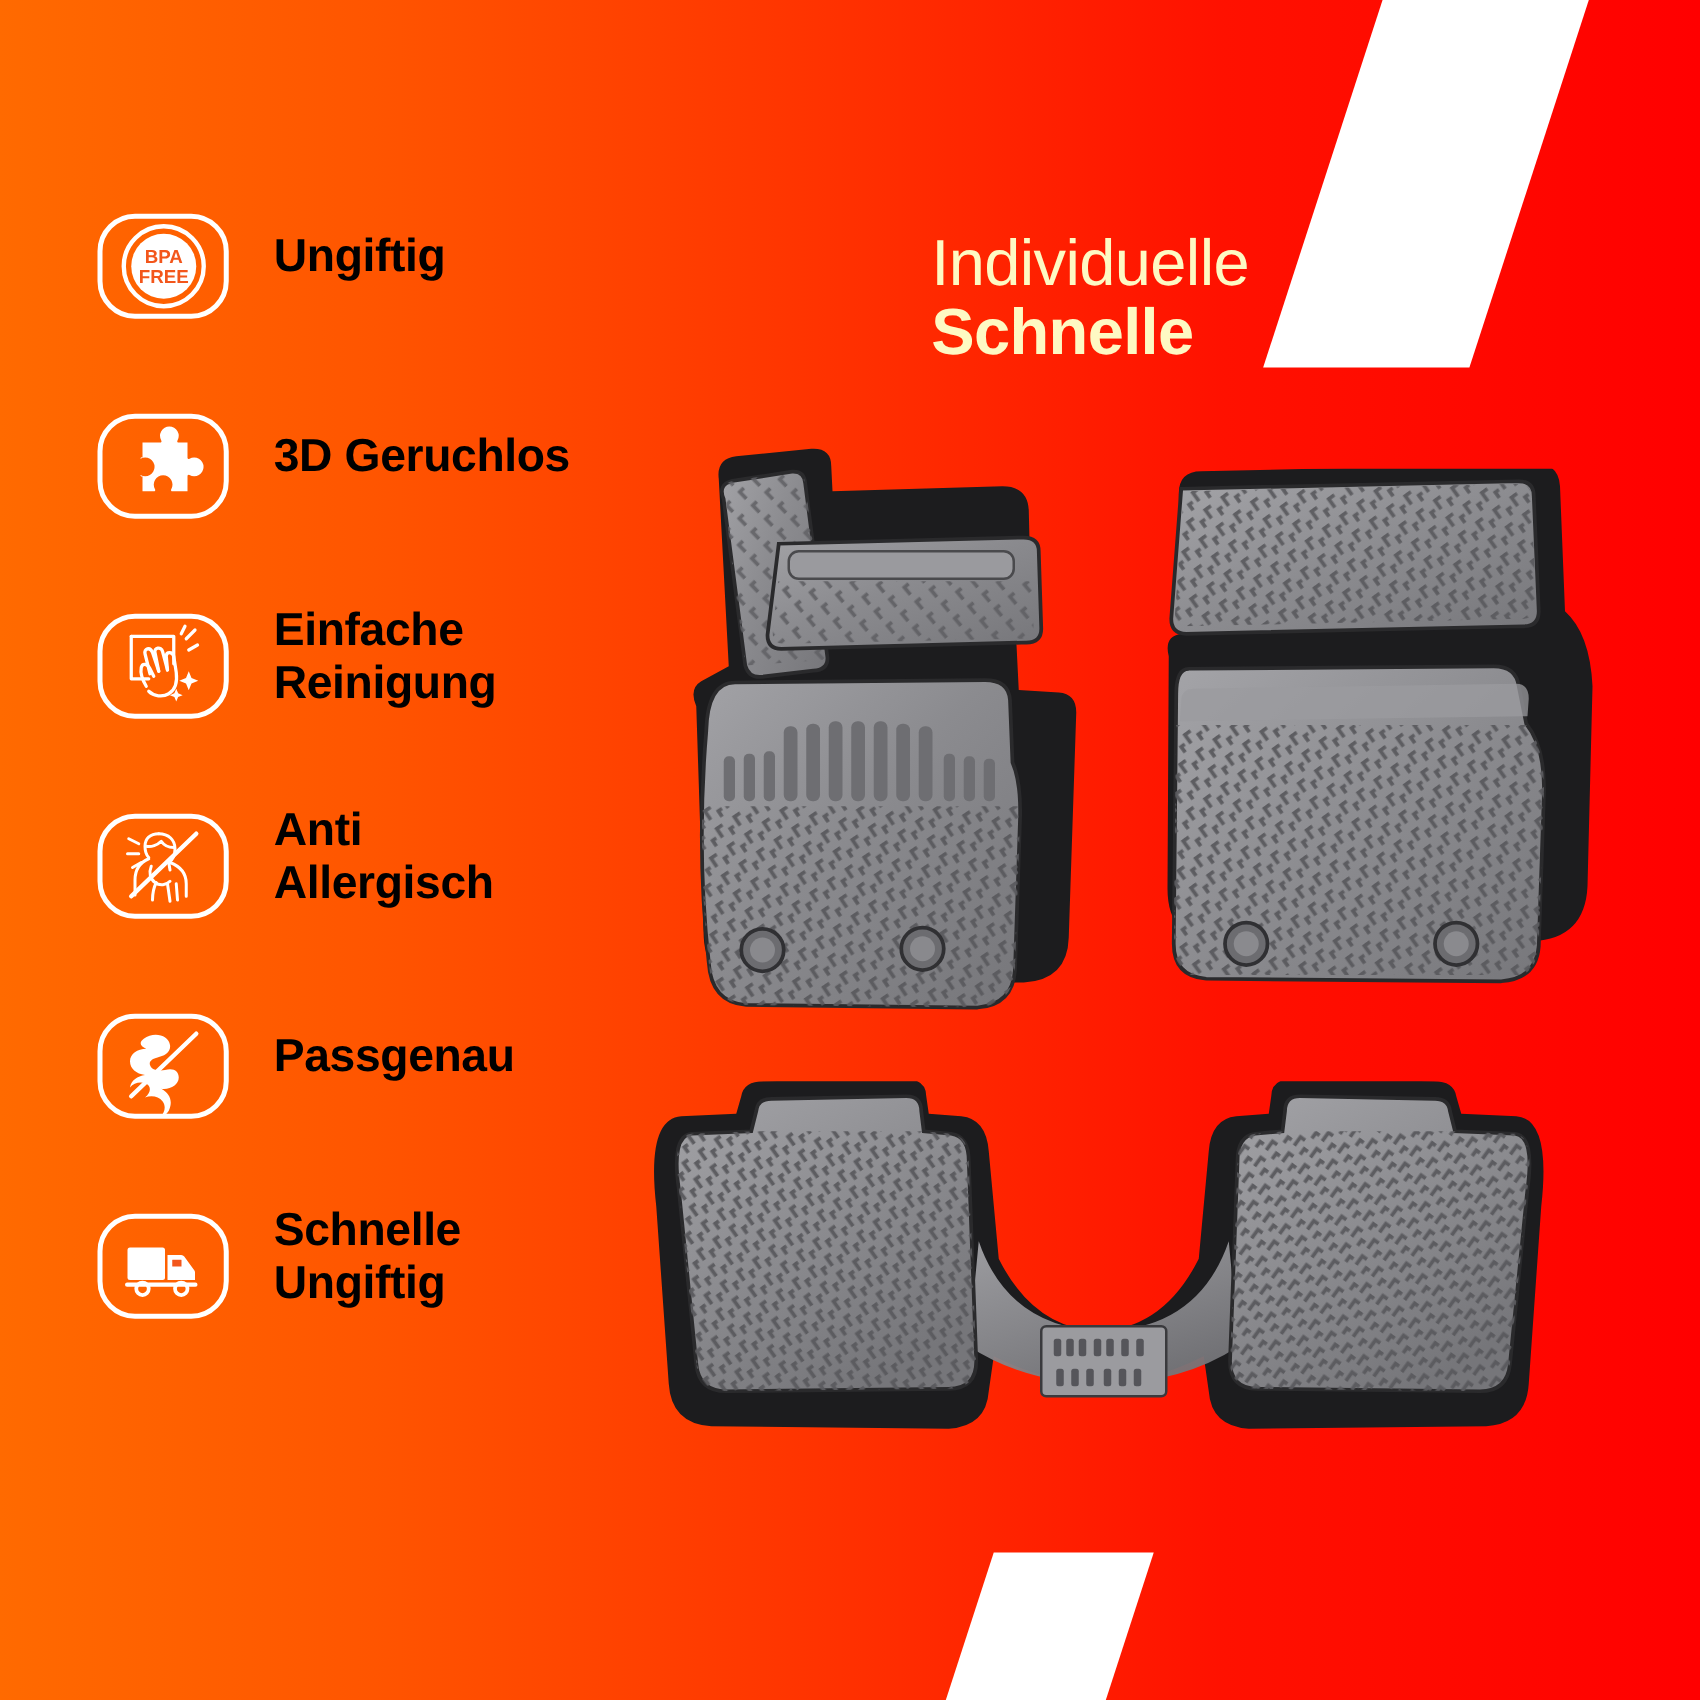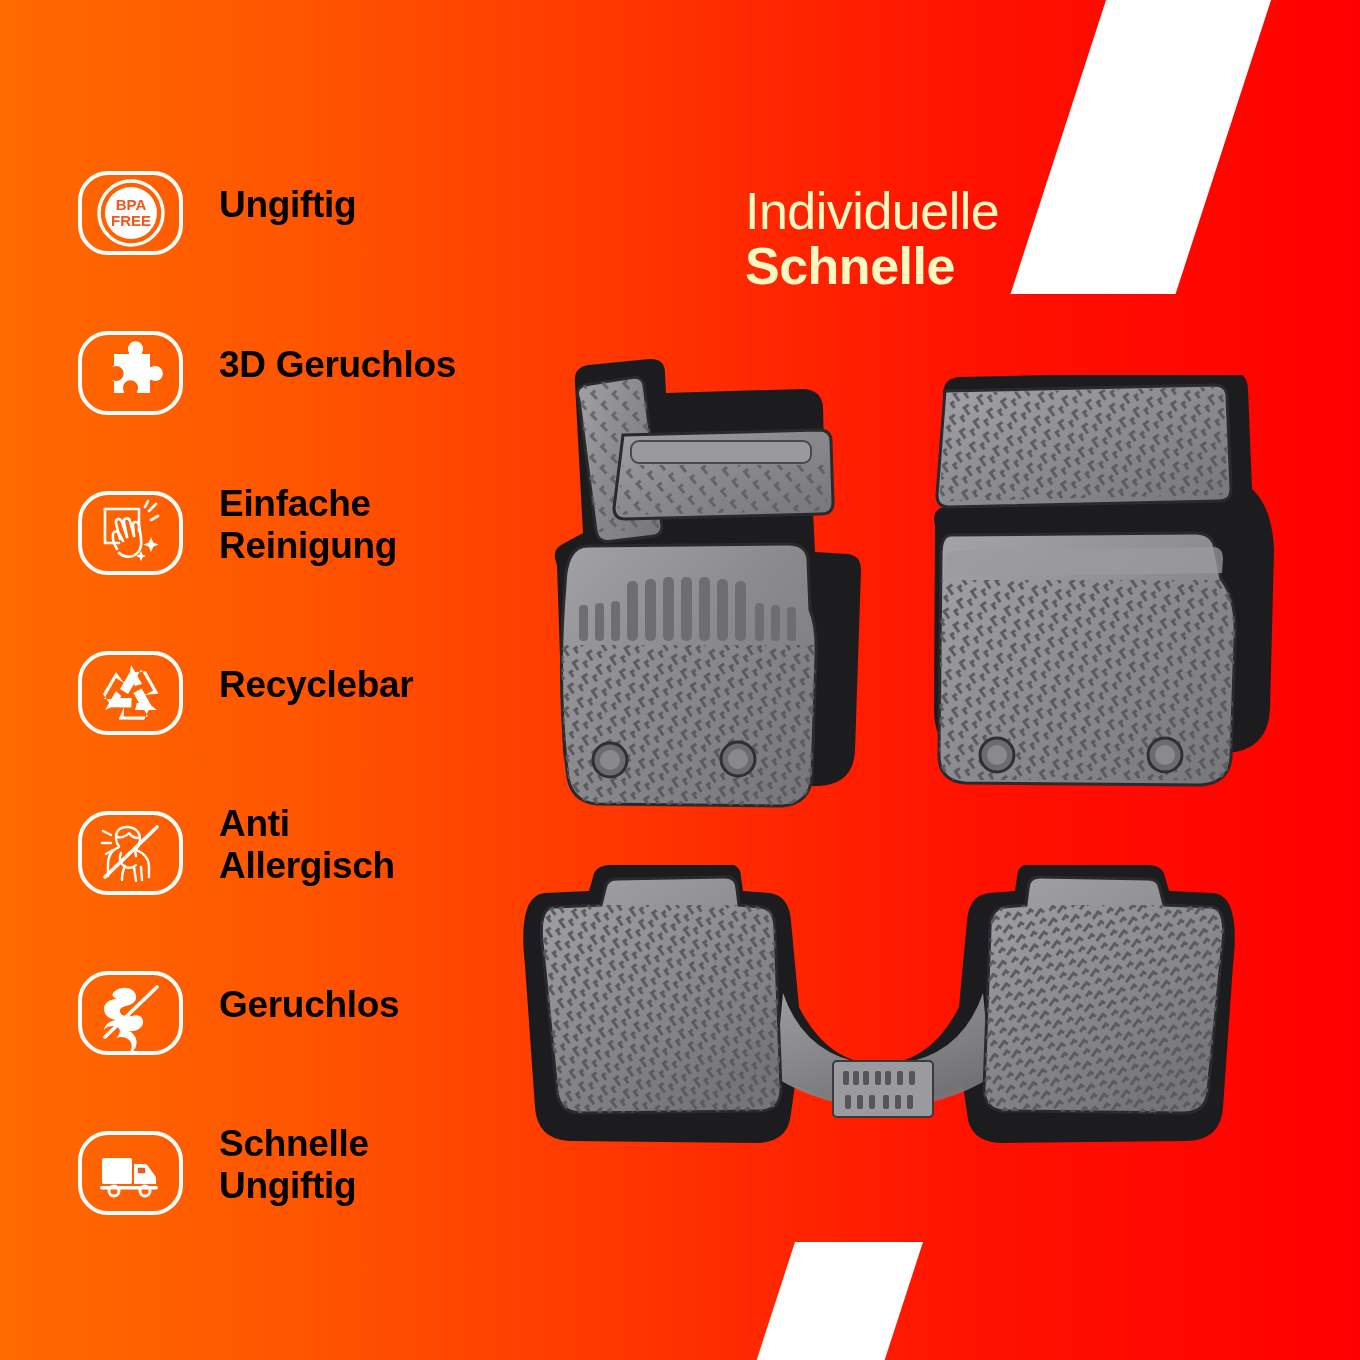--- a/index.html
+++ b/index.html
@@ -144,39 +144,20 @@
           <path d="M56 16 l7 -7 M58 25 l7 -4 M52 12 l3 -6"></path>
         </g>
         <path fill="#fff" d="M58 42 l2.2 5.4 l5.4 2.2 l-5.4 2.2 l-2.2 5.4 l-2.2 -5.4 l-5.4 -2.2 l5.4 -2.2 z"></path>
         <path fill="#fff" d="M48 56 l1.5 3.6 l3.6 1.5 l-3.6 1.5 l-1.5 3.6 l-1.5 -3.6 l-3.6 -1.5 l3.6 -1.5 z"></path>
       </svg>
     </div>
     <div class="feature-label">Einfache
 Reinigung</div>
   </div>
 
-  <div class="feature">
-    <div class="icon-box">
-      <svg width="72" height="72" viewBox="0 0 72 72">
-        <g fill="#fff">
-          <path d="M36 8 l11 19 l-7 2 l-1 -2 l-6 10 l-8 -5 l10 -17 z"></path>
-          <path d="M29 26 l-8 -5 l-12 21 l8 0 l0 8 l-9 -13 l13 -22 z"></path>
-          <g transform="rotate(120 36 38)">
-            <path d="M36 8 l11 19 l-7 2 l-1 -2 l-6 10 l-8 -5 l10 -17 z"></path>
-            <path d="M29 26 l-8 -5 l-12 21 l8 0 l0 8 l-9 -13 l13 -22 z"></path>
-          </g>
-          <g transform="rotate(240 36 38)">
-            <path d="M36 8 l11 19 l-7 2 l-1 -2 l-6 10 l-8 -5 l10 -17 z"></path>
-            <path d="M29 26 l-8 -5 l-12 21 l8 0 l0 8 l-9 -13 l13 -22 z"></path>
-          </g>
-        </g>
-      </svg>
-    </div>
-    <div class="feature-label">Recyclebar</div>
-  </div>
 
   <div class="feature">
     <div class="icon-box">
       <svg width="80" height="80" viewBox="0 0 80 80">
         <g fill="none" stroke="#fff" stroke-width="2.4" stroke-linecap="round" stroke-linejoin="round">
           <path d="M36 14 c8 0 13 5 13 12 c0 5 -2 9 -5 11 l1 6"></path>
           <path d="M36 14 c-7 0 -11 4 -11 10 c0 4 1 7 3 9"></path>
           <path d="M26 24 c4 1 9 -1 12 -4 c2 3 6 5 10 5"></path>
           <path d="M28 34 c-7 3 -11 9 -11 17 v12"></path>
           <path d="M45 37 c8 3 13 9 13 17 v10"></path>
@@ -195,21 +176,21 @@
   <div class="feature">
     <div class="icon-box">
       <svg width="80" height="80" viewBox="0 0 80 80">
         <path fill="#fff" d="M24 18 c8 -6 20 -3 21 5 c1 6 -5 9 -10 10 c-4 1 -7 3 -6 6 c1 4 7 5 12 4
                  c7 -2 11 1 11 6 c0 6 -7 10 -14 9 c6 3 9 9 7 15 c-1 4 -4 7 -8 8
                  c4 -4 5 -9 2 -13 c-3 -4 -9 -5 -14 -3 c5 -4 5 -9 1 -11 c-4 -2 -10 -1 -13 3
                  c1 -6 6 -9 12 -10 c-7 -1 -12 -5 -12 -11 c0 -6 6 -10 13 -10 c-5 -2 -6 -5 -2 -8 z"></path>
         <line x1="14" y1="64" x2="66" y2="14" stroke="#fff" stroke-width="3.6" stroke-linecap="round"></line>
       </svg>
     </div>
-    <div class="feature-label">Geruchlos</div>
+    <div class="feature-label">Passgenau</div>
   </div>
 
   <div class="feature">
     <div class="icon-box">
       <svg width="74" height="74" viewBox="0 0 74 74">
         <g fill="#fff">
           <rect x="8" y="22" width="30" height="26" rx="2"></rect>
           <path d="M40 28 h11 a3 3 0 0 1 2.4 1.2 l8 11 a3 3 0 0 1 0.6 1.8 v6 h-22 z"></path>
           <rect x="6" y="50" width="58" height="3.4" rx="1.7"></rect>
         </g>

